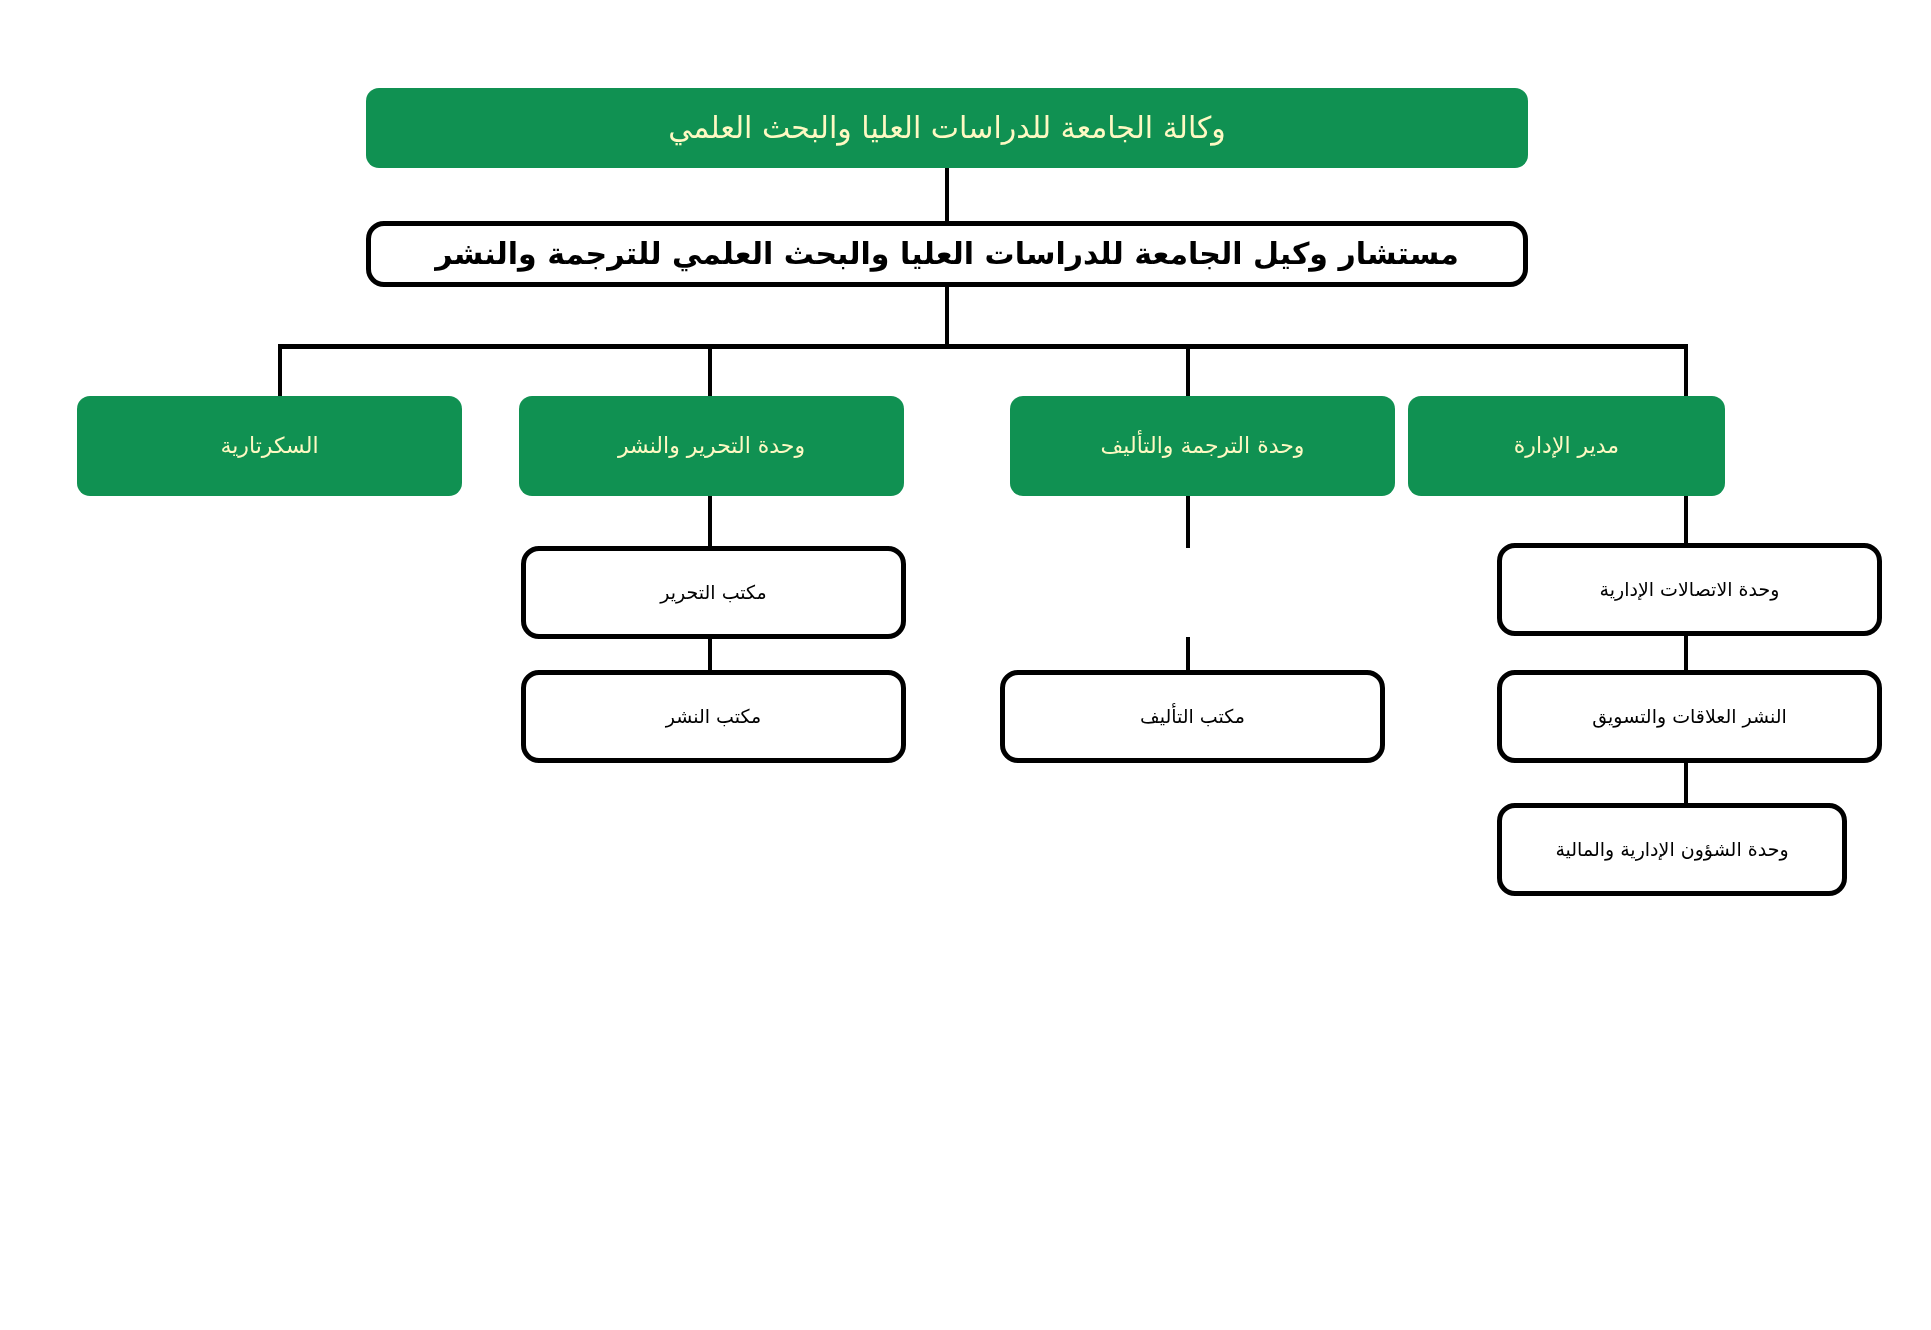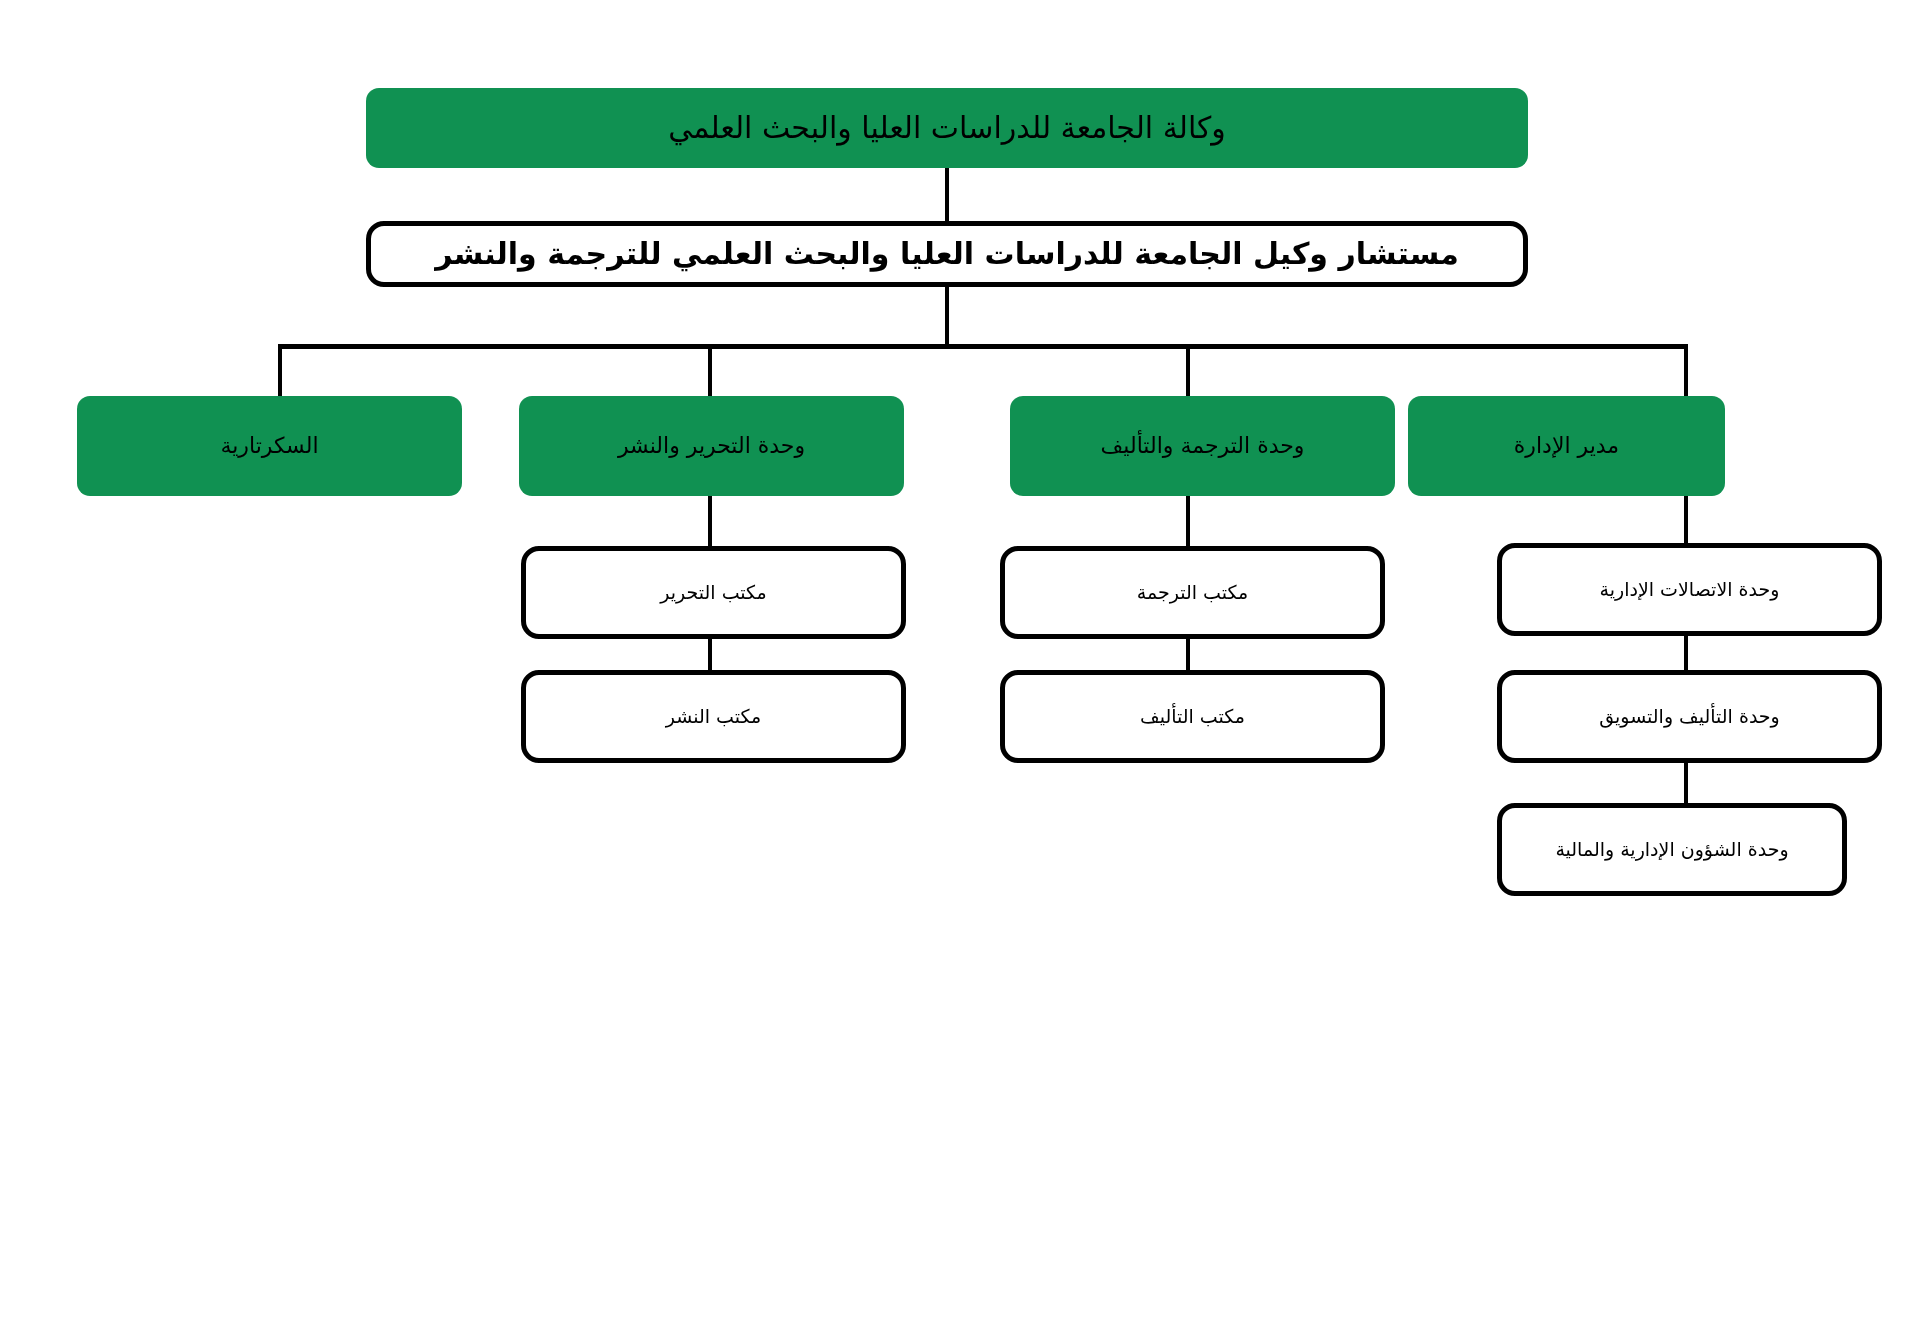--- a/index.html
+++ b/index.html
@@ -35,21 +35,21 @@
     box-sizing: border-box;
     display: flex;
     align-items: center;
     justify-content: center;
     text-align: center;
     line-height: 1.35;
     padding: 4px 14px;
   }
   .node-green {
     background: #109152;
-    color: #000000;
+    color: #fef9c3;
     border-radius: 13px;
     border: none;
   }
   .node-white {
     background: #ffffff;
     color: #000000;
     border: 5px solid #000000;
     border-radius: 18px;
   }
   .node-label {
@@ -101,37 +101,34 @@
   </div>
   <div class="conn conn-v" style="left:708px; top:637px; width:4px; height:35px;"></div>
   <div class="node node-white lvl-leaf" style="left:521px; top:670px; width:385px; height:93px;">
     <span class="node-label">مكتب النشر</span>
   </div>
 
   <div class="node node-green lvl-unit" style="left:1010px; top:396px; width:385px; height:100px;">
     <span class="node-label">وحدة الترجمة والتأليف</span>
   </div>
   <div class="conn conn-v" style="left:1186px; top:496px; width:4px; height:52px;"></div>
-  <div class="node node-white lvl-leaf" style="left:1000px; top:546px; width:385px; height:93px;">
-    <span class="node-label">مكتب الترجمة</span>
-  </div>
   <div class="conn conn-v" style="left:1186px; top:637px; width:4px; height:35px;"></div>
   <div class="node node-white lvl-leaf" style="left:1000px; top:670px; width:385px; height:93px;">
     <span class="node-label">مكتب التأليف</span>
   </div>
 
   <div class="node node-green lvl-unit" style="left:1408px; top:396px; width:317px; height:100px;">
     <span class="node-label">مدير الإدارة</span>
   </div>
   <div class="conn conn-v" style="left:1684px; top:496px; width:4px; height:50px;"></div>
   <div class="node node-white lvl-leaf" style="left:1497px; top:543px; width:385px; height:93px;">
     <span class="node-label">وحدة الاتصالات الإدارية</span>
   </div>
   <div class="conn conn-v" style="left:1684px; top:634px; width:4px; height:38px;"></div>
   <div class="node node-white lvl-leaf" style="left:1497px; top:670px; width:385px; height:93px;">
-    <span class="node-label">وحدة التأليف والتسويق</span>
+    <span class="node-label">النشر العلاقات والتسويق</span>
   </div>
   <div class="conn conn-v" style="left:1684px; top:761px; width:4px; height:44px;"></div>
   <div class="node node-white lvl-leaf" style="left:1497px; top:803px; width:350px; height:93px;">
     <span class="node-label">وحدة الشؤون الإدارية والمالية</span>
   </div>
 
 </div>
 
 </body></html>

